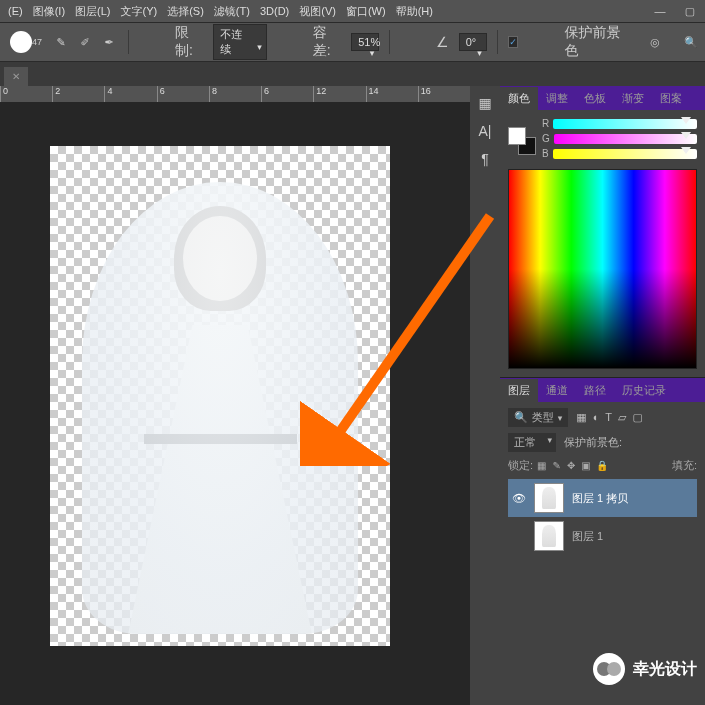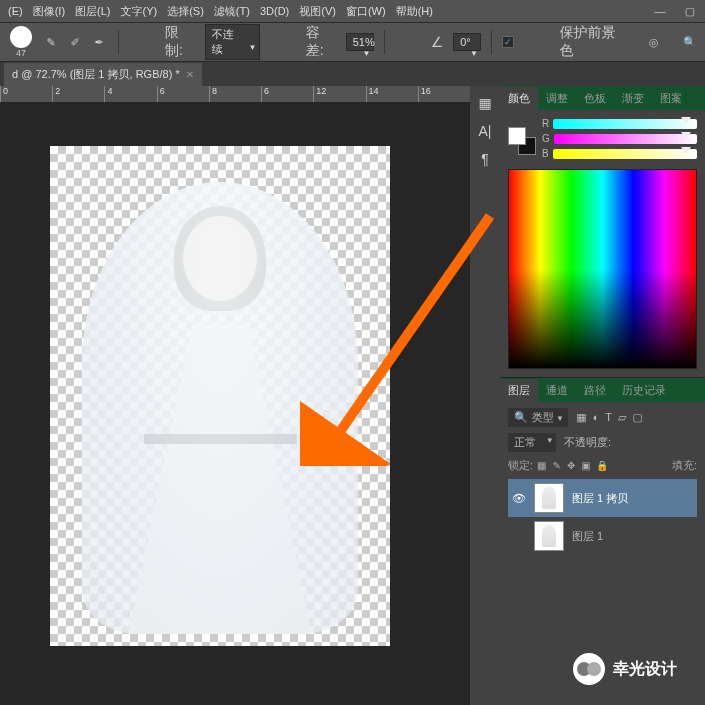--- a/index.html
+++ b/index.html
@@ -4,21 +4,21 @@
 <style>
 * { margin: 0; padding: 0; box-sizing: border-box; font-family: "Microsoft YaHei", sans-serif; }
 body { background: #323232; color: #b8b8b8; font-size: 11px; width: 705px; height: 705px; overflow: hidden; position: relative; }
 
 .menubar { background: #535353; height: 22px; display: flex; align-items: center; padding: 0 4px; gap: 2px; }
 .menubar span { padding: 2px 4px; color: #ddd; cursor: default; }
 .win-controls { position: absolute; right: 0; top: 0; display: flex; }
 .win-controls div { width: 30px; height: 22px; display: flex; align-items: center; justify-content: center; color: #ccc; }
 
 .options-bar { background: #535353; height: 40px; border-top: 1px solid #2a2a2a; border-bottom: 1px solid #2a2a2a; display: flex; align-items: center; padding: 0 6px; gap: 10px; }
-.brush-preview { display: flex; flex-direction: column; align-items: center; margin-left: 4px; }
+.brush-preview { display: flex; flex-direction: row; align-items: center; margin-left: 4px; }
 .brush-circle { width: 22px; height: 22px; border-radius: 50%; background: #fff; }
 .brush-size { font-size: 9px; color: #ccc; }
 .icon-group { display: flex; gap: 6px; align-items: center; }
 .tool-icon { width: 18px; height: 18px; display: flex; align-items: center; justify-content: center; color: #ccc; }
 .divider { width: 1px; height: 24px; background: #3a3a3a; }
 .opt-label { color: #ccc; font-size: 14px; margin-left: 36px; }
 .dropdown { background: #3a3a3a; border: 1px solid #2a2a2a; padding: 2px 16px 2px 6px; color: #ddd; position: relative; font-size: 11px; }
 .dropdown::after { content: "▾"; position: absolute; right: 4px; font-size: 9px; }
 .num-field { background: #3a3a3a; border: 1px solid #2a2a2a; padding: 2px 16px 2px 6px; color: #ddd; width: 28px; position: relative; font-size: 11px; }
 .num-field::after { content: "▾"; position: absolute; right: 4px; font-size: 9px; }
@@ -39,21 +39,21 @@
 .hair { position: absolute; top: 10%; left: 35%; width: 30%; height: 22%; background: #3a2a1f; border-radius: 50% 50% 40% 40%; }
 .dress { position: absolute; top: 35%; left: 20%; right: 20%; bottom: 0; background: linear-gradient(#f8f8f5, #f0f0ed); clip-path: polygon(35% 0, 65% 0, 100% 100%, 0 100%); }
 .belt { position: absolute; top: 58%; left: 25%; right: 25%; height: 2%; background: #3a3a3a; }
 
 .arrow { position: absolute; top: 120px; left: 300px; pointer-events: none; }
 
 .vtools { width: 30px; background: #424242; display: flex; flex-direction: column; align-items: center; padding-top: 4px; gap: 2px; }
 .vtool { width: 26px; height: 26px; display: flex; align-items: center; justify-content: center; color: #ccc; font-size: 14px; }
 
 .panels { width: 205px; background: #424242; display: flex; flex-direction: column; }
-.panel-tabs { display: flex; background: #14532d; height: 24px; align-items: flex-end; }
+.panel-tabs { display: flex; background: #4c1d95; height: 24px; align-items: flex-end; }
 .panel-tab { padding: 4px 8px; font-size: 11px; color: #999; }
 .panel-tab.active { background: #424242; color: #ddd; }
 
 .color-panel { padding: 8px; }
 .color-row { display: flex; align-items: center; gap: 6px; margin-bottom: 6px; }
 .swatch-pair { position: relative; width: 28px; height: 28px; }
 .sw-fg { position: absolute; top: 0; left: 0; width: 18px; height: 18px; background: #fff; border: 1px solid #888; }
 .sw-bg { position: absolute; bottom: 0; right: 0; width: 18px; height: 18px; background: #111; border: 1px solid #888; }
 .rgb-sliders { flex: 1; }
 .slider-row { display: flex; align-items: center; gap: 4px; margin-bottom: 4px; font-size: 10px; }
@@ -74,21 +74,21 @@
 .blend-dd::after { content: "▾"; position: absolute; right: 4px; font-size: 9px; }
 .lock-row { display: flex; align-items: center; gap: 4px; font-size: 11px; margin-bottom: 6px; color: #aaa; }
 .lock-icons { display: flex; gap: 6px; font-size: 10px; }
 .layer-list { }
 .layer-item { display: flex; align-items: center; gap: 8px; padding: 4px; }
 .layer-item.sel { background: #5a7a9a; color: #fff; }
 .eye { width: 14px; height: 14px; display: flex; align-items: center; justify-content: center; font-size: 11px; }
 .thumb { width: 30px; height: 30px; background: #fff; border: 1px solid #888; position: relative; }
 .thumb .mini { position: absolute; top: 10%; left: 25%; width: 50%; height: 80%; background: linear-gradient(#eee, #ddd); border-radius: 40% 40% 10% 10%; }
 
-.watermark { position: absolute; right: 28px; bottom: 20px; display: flex; align-items: center; gap: 8px; color: #fff; font-size: 16px; font-weight: bold; }
+.watermark { position: absolute; right: 8px; bottom: 20px; display: flex; align-items: center; gap: 8px; color: #fff; font-size: 16px; font-weight: bold; }
 .wm-icon { width: 32px; height: 32px; background: #fff; border-radius: 50%; position: relative; }
 .wm-icon::before { content: ""; position: absolute; width: 14px; height: 14px; border-radius: 50%; background: #777; left: 4px; top: 9px; }
 .wm-icon::after { content: ""; position: absolute; width: 14px; height: 14px; border-radius: 50%; background: #aaa; left: 14px; top: 9px; }
 </style>
 </head>
 <body>
 
 <div class="menubar">
   <span>(E)</span>
   <span>图像(I)</span>
@@ -127,21 +127,20 @@
   <div class="divider"></div>
   <span class="checkbox">✓</span>
   <span class="opt-label">保护前景色</span>
   <div class="tool-icon" style="margin-left:10px">◎</div>
   <div style="flex:1"></div>
   <div class="tool-icon">🔍</div>
 </div>
 
 <div class="tab-bar">
   <div class="doc-tab">
-    <span>d @ 72.7% (图层 1 拷贝, RGB/8) *</span>
     <span class="close">✕</span>
   </div>
 </div>
 
 <div class="workspace">
   <div class="canvas-area">
     <div class="ruler-h">
       <div>0</div>
       <div>2</div>
       <div>4</div>
@@ -233,21 +232,21 @@
           <div class="filter-icons">
             <span>▦</span>
             <span>◐</span>
             <span>T</span>
             <span>▱</span>
             <span>▢</span>
           </div>
         </div>
         <div class="layer-row2">
           <div class="blend-dd">正常</div>
-          <span>不透明度:</span>
+          <span>保护前景色:</span>
         </div>
         <div class="lock-row">
           <span>锁定:</span>
           <div class="lock-icons">
             <span>▦</span>
             <span>✎</span>
             <span>✥</span>
             <span>▣</span>
             <span>🔒</span>
           </div>

